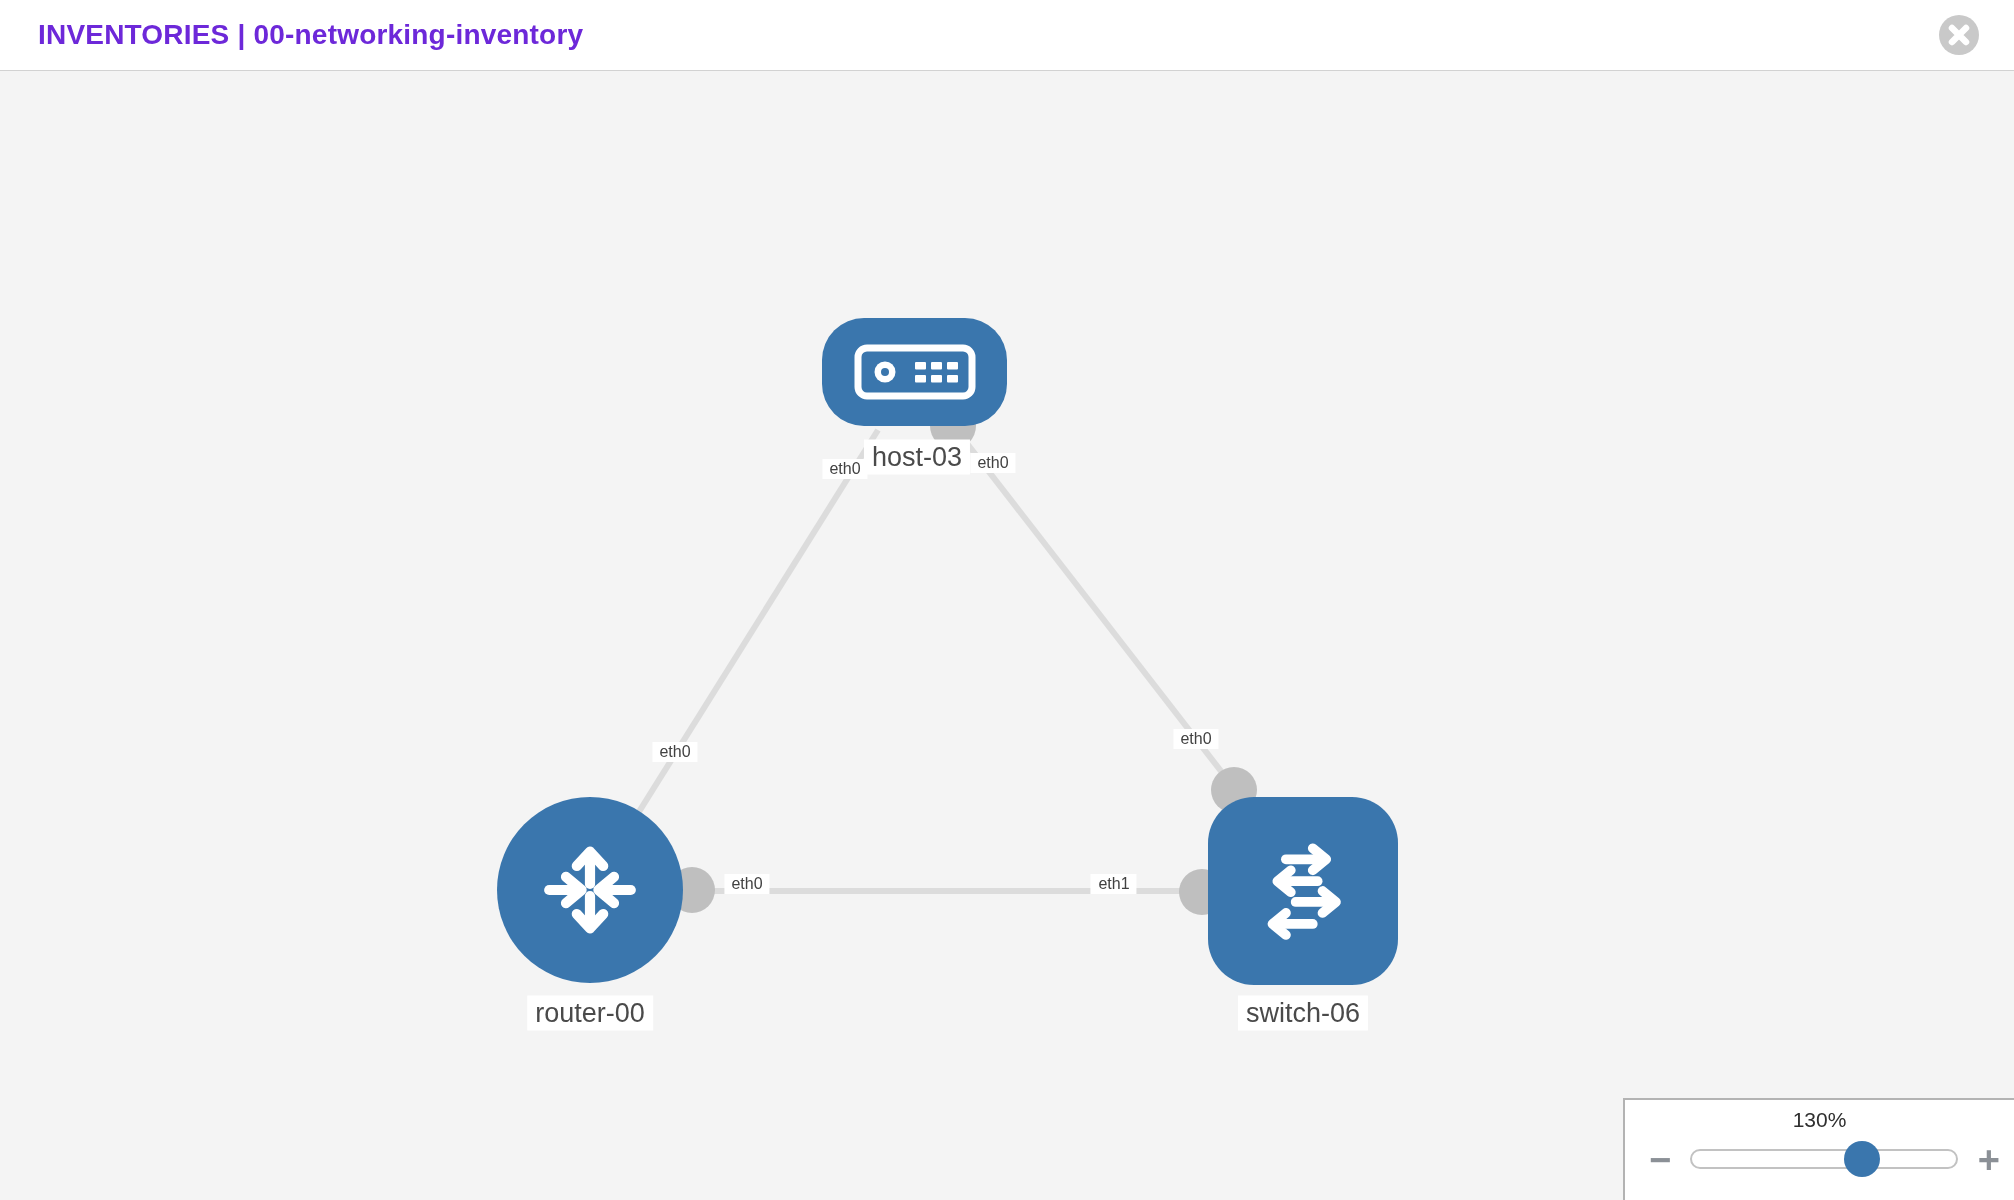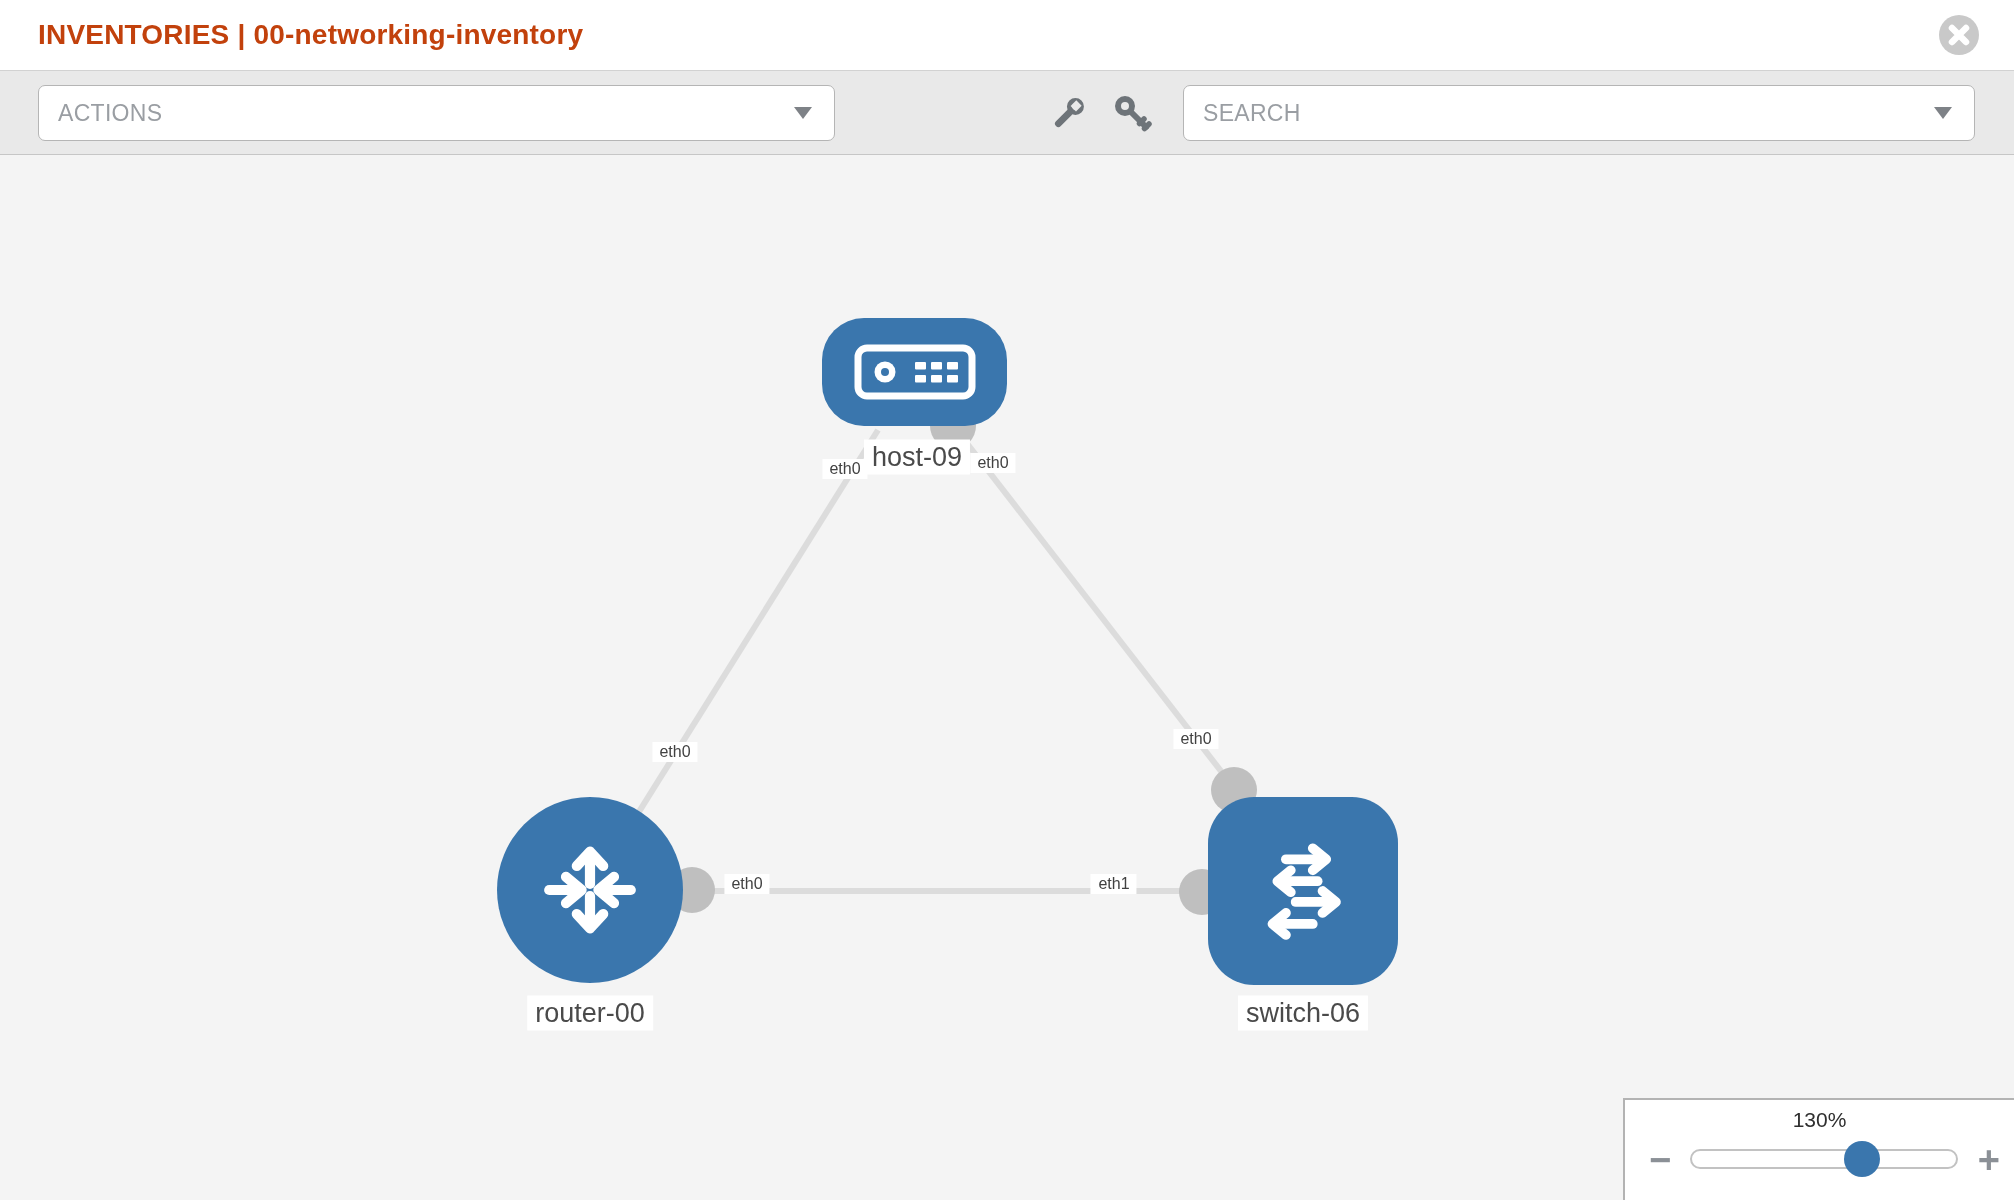--- a/index.html
+++ b/index.html
@@ -1,21 +1,21 @@
 <!DOCTYPE html>
 <html><head>
 <meta charset="utf-8">
 <style>
   html,body{margin:0;padding:0;}
   body{font-family:"Liberation Sans", sans-serif; background:#fff;}
   #app{position:relative;width:2014px;height:1200px;overflow:hidden;background:#f4f4f4;}
 
   
   .header{position:absolute;left:0;top:0;width:2014px;height:71px;background:#ffffff;border-bottom:1px solid #d2d2d2;box-sizing:border-box;}
-  .header-title{position:absolute;left:38px;top:0;height:70px;line-height:70px;font-size:28px;font-weight:700;color:#c2410c;letter-spacing:0.2px;}
+  .header-title{position:absolute;left:38px;top:0;height:70px;line-height:70px;font-size:28px;font-weight:700;color:#6d28d9;letter-spacing:0.2px;}
   .close-btn{position:absolute;right:35px;top:15px;width:40px;height:40px;border-radius:50%;background:#c9c9c9;display:flex;align-items:center;justify-content:center;cursor:pointer;}
 
   
   .toolbar{position:absolute;left:0;top:71px;width:2014px;height:84px;background:#e9e9e9;border-bottom:1px solid #c6c6c6;box-sizing:border-box;}
   .dropdown{position:absolute;top:14px;height:56px;background:#fff;border:1px solid #b5b5b5;border-radius:7px;box-sizing:border-box;display:flex;align-items:center;cursor:pointer;}
   .dd-actions{left:38px;width:797px;}
   .dd-search{left:1183px;width:792px;}
   .dd-label{font-size:23px;color:#9a9ea3;padding-left:19px;flex:1;letter-spacing:0.3px;}
   .caret{width:0;height:0;border-left:9px solid transparent;border-right:9px solid transparent;border-top:12px solid #7e8287;margin-right:22px;}
   .tool-icon{position:absolute;top:22px;width:42px;height:42px;color:#6e7479;cursor:pointer;}
@@ -52,48 +52,20 @@
 
   <div class="header">
     <div class="header-title">INVENTORIES | 00-networking-inventory</div>
     <div class="close-btn">
       <svg width="22" height="22" viewBox="0 0 22 22">
         <path d="M4 4 L18 18 M18 4 L4 18" stroke="#ffffff" stroke-width="6.5" stroke-linecap="round" fill="none"></path>
       </svg>
     </div>
   </div>
 
-  <div class="toolbar">
-    <div class="dropdown dd-actions">
-      <span class="dd-label">ACTIONS</span>
-      <span class="caret"></span>
-    </div>
-
-    <svg class="tool-icon icon-wrench" viewBox="0 0 42 42">
-      <g transform="rotate(45 21 21)">
-        <path fill="currentColor" d="M21 2 a8.5 8.5 0 1 0 0 17 a8.5 8.5 0 0 0 0 -17 z M21 7.2 a3.3 3.3 0 1 1 0 6.6 a3.3 3.3 0 0 1 0 -6.6 z"></path>
-        <rect x="17.2" y="5.5" width="7.6" height="8" fill="#e9e9e9"></rect>
-        <rect x="17.6" y="16" width="6.8" height="22" rx="3.4" fill="currentColor"></rect>
-      </g>
-    </svg>
-
-    <svg class="tool-icon icon-key" viewBox="0 0 42 42">
-      <g stroke="currentColor" fill="none" stroke-linecap="round">
-        <circle cx="13" cy="13" r="7" stroke-width="6"></circle>
-        <path d="M18.5 18.5 L34 34" stroke-width="6"></path>
-        <path d="M27.5 30.5 L32 26" stroke-width="5.5"></path>
-        <path d="M32.5 35.5 L37 31" stroke-width="5.5"></path>
-      </g>
-    </svg>
-
-    <div class="dropdown dd-search">
-      <span class="dd-label">SEARCH</span>
-      <span class="caret"></span>
-    </div>
-  </div>
 
   <div class="canvas">
 
     <svg class="edges" width="2014" height="1045">
 
       <line x1="878" y1="275" x2="590" y2="735" stroke="#dcdcdc" stroke-width="6"></line>
 
       <line x1="955" y1="273" x2="1255" y2="660" stroke="#dcdcdc" stroke-width="6"></line>
 
       <line x1="590" y1="736" x2="1303" y2="736" stroke="#dcdcdc" stroke-width="6"></line>
@@ -143,21 +115,21 @@
           <path d="M62 42 L32 42"></path>
             <path d="M40 33 L29 42 L40 51"></path>
           <path d="M44 59 L74 59"></path>
             <path d="M66 50 L77 59 L66 68"></path>
           <path d="M58 77 L28 77"></path>
             <path d="M36 68 L25 77 L36 86"></path>
         </g>
       </svg>
     </div>
 
-    <div class="node-label" style="left:917px;top:302px;">host-09</div>
+    <div class="node-label" style="left:917px;top:302px;">host-03</div>
     <div class="node-label" style="left:590px;top:858px;">router-00</div>
     <div class="node-label" style="left:1303px;top:858px;">switch-06</div>
 
     <div class="iflabel" style="left:845px;top:314px;">eth0</div>
     <div class="iflabel" style="left:993px;top:308px;">eth0</div>
     <div class="iflabel" style="left:675px;top:597px;">eth0</div>
     <div class="iflabel" style="left:1196px;top:584px;">eth0</div>
     <div class="iflabel" style="left:747px;top:729px;">eth0</div>
 
     <div class="iflabel" style="left:1113px;top:729px;">eth0</div>

